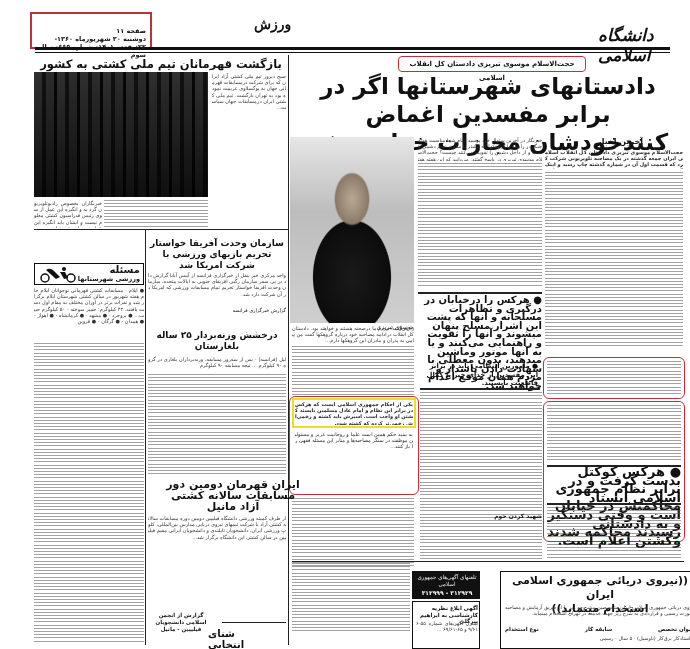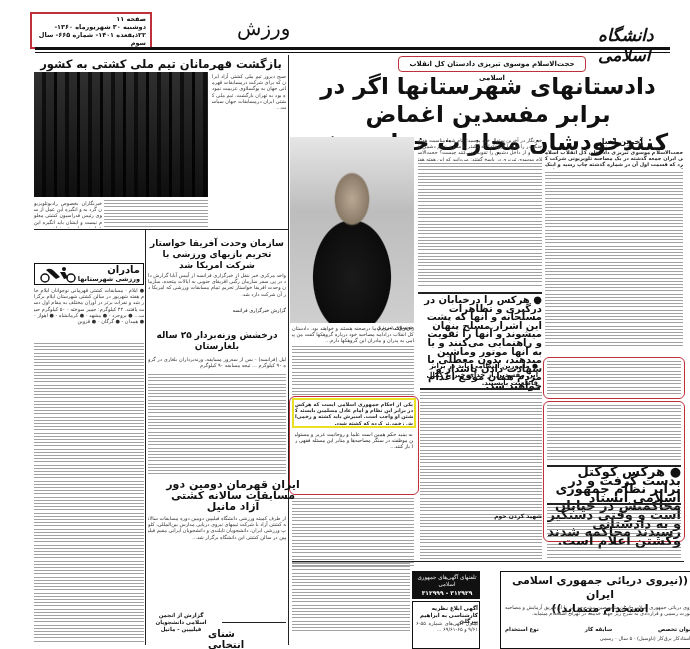--- a/index.html
+++ b/index.html
@@ -1,22 +1,22 @@
 <!DOCTYPE html>
 <html><head>
 <meta charset="utf-8">
 <style>
   html,body{margin:0;padding:0;}
   body{width:690px;height:649px;background:#fff;position:relative;overflow:hidden;font-family:"DejaVu Sans",sans-serif;color:#111;}
   .abs{position:absolute;}
   .rtl{direction:rtl;text-align:right;}
   .masthead-rule{position:absolute;left:35px;right:20px;top:47px;height:3px;background:#111;}
   .masthead-rule2{position:absolute;left:35px;right:20px;top:52px;height:1px;background:#111;}
-  .page-info{position:absolute;left:30px;top:12px;width:122px;height:37px;border:2px solid #c0303a;box-sizing:border-box;font-size:6.5px;line-height:8px;padding:1px 4px;direction:rtl;text-align:right;font-weight:bold;}
-  .section-title{position:absolute;left:237px;top:16px;font-size:20px;font-weight:normal;font-family:"DejaVu Serif",serif;}
+  .page-info{position:absolute;left:30px;top:12px;width:122px;height:37px;border:2px solid #c0303a;box-sizing:border-box;font-size:6.5px;line-height:8px;padding:13px 4px;direction:rtl;text-align:right;font-weight:bold;}
+  .section-title{position:absolute;left:254px;top:16px;font-size:14px;font-weight:bold;font-family:"DejaVu Serif",serif;}
   .paper-logo{position:absolute;left:598px;top:25px;font-size:17px;font-style:italic;font-family:"DejaVu Serif",serif;font-weight:bold;}
   .col-rule{position:absolute;width:1px;background:#222;}
   .hrule{position:absolute;height:1px;background:#222;}
   .kicker{position:absolute;left:398px;top:56px;width:188px;height:16px;border:1.5px solid #c0303a;border-radius:4px;font-size:7px;font-weight:bold;text-align:center;line-height:14px;box-sizing:border-box;direction:rtl;}
   .headline{position:absolute;left:292px;top:72px;width:392px;font-size:23px;line-height:28px;font-weight:bold;text-align:center;direction:rtl;font-family:"DejaVu Sans",sans-serif;letter-spacing:-0.5px;}
   .photo{position:absolute;background:linear-gradient(160deg,#d8d8d8 0%,#777 35%,#222 60%,#111 100%);}
   .photo-cleric{left:290px;top:137px;width:124px;height:186px;background:radial-gradient(ellipse 30px 45px at 62px 62px,#b9a994 0%,#8a7a68 55%,transparent 60%),radial-gradient(ellipse 55px 80px at 62px 140px,#1a1a1a 0%,#0c0c0c 70%,transparent 72%),linear-gradient(180deg,#e6e6e6 0%,#bdbdbd 40%,#cfcfcf 100%);}
   .photo-team{left:34px;top:72px;width:174px;height:125px;background:repeating-linear-gradient(90deg,#eee 0 8px,#555 8px 12px,#ddd 12px 20px,#222 20px 23px),linear-gradient(180deg,#333,#111);background-blend-mode:multiply;}
   .textblock{position:absolute;font-size:5px;line-height:6.2px;direction:rtl;text-align:justify;color:#333;overflow:hidden;word-break:break-all;}
   .sub-head{position:absolute;direction:rtl;text-align:center;font-weight:bold;}
@@ -122,21 +122,21 @@
 <div class="news-banner">
   <div class="abs" style="left:3px;top:2px;width:40px;height:17px;">
     <svg width="40" height="17" viewBox="0 0 40 17">
       <circle cx="7" cy="12" r="4" fill="none" stroke="#111" stroke-width="1.5"></circle>
       <circle cx="33" cy="12" r="4" fill="none" stroke="#111" stroke-width="1.5"></circle>
       <path d="M8 4 q4 -3 8 1 l6 6 l-4 2 z" fill="#111"></path>
       <circle cx="26" cy="3" r="2" fill="#111"></circle>
       <path d="M22 6 l5 0 l3 6 l-4 1 z" fill="#111"></path>
     </svg>
   </div>
-  <div class="abs rtl" style="right:3px;top:0px;font-size:10px;font-weight:bold;">مادران</div>
+  <div class="abs rtl" style="right:3px;top:0px;font-size:10px;font-weight:bold;">مسئله</div>
   <div class="abs rtl" style="right:3px;top:11px;font-size:6.5px;font-weight:bold;">ورزشی شهرستانها</div>
 </div>
 <div class="textblock" style="left:34px;top:287px;width:110px;height:54px;">● ایلام - مسابقات کشتی قهرمانی نوجوانان ایلام جام هفته شهریور در سالن کشتی شهرستان ایلام برگزار شد و نفرات برتر در اوزان مختلف به مقام اول دست یافتند. ۴۲ کیلوگرم: جمیر سوخته - ۵۰ کیلوگرم حبیب... ● بروجرد - ● مشهد - ● کرمانشاه - ● اهواز - ● همدان - ● گرگان - ● قزوین</div>
 <div class="textblock filler" style="left:34px;top:343px;width:110px;height:300px;"></div>
 
 <div class="sub-head" style="left:148px;top:238px;width:138px;font-size:9px;line-height:11px;">سازمان وحدت آفریقا خواستار تحریم بازیهای ورزشی با شرکت امریکا شد</div>
 <div class="textblock" style="left:148px;top:272px;width:138px;height:32px;">واحد مرکزی خبر بنقل از خبرگزاری فرانسه از آبیس آبابا گزارش داد در پی سفر سازمان رگبی افریقای جنوبی به ایالات متحده، سازمان وحدت افریقا خواستار تحریم تمام مسابقات ورزشی که امریکا در آن شرکت دارد شد.</div>
 <div class="abs rtl" style="left:148px;top:307px;width:138px;font-size:5px;">گزارش خبرگزاری فرانسه</div>
 
 <div class="sub-head" style="left:148px;top:330px;width:138px;font-size:9px;line-height:11px;">درخشش وزنه‌بردار ۲۵ ساله بلغارستان</div>

